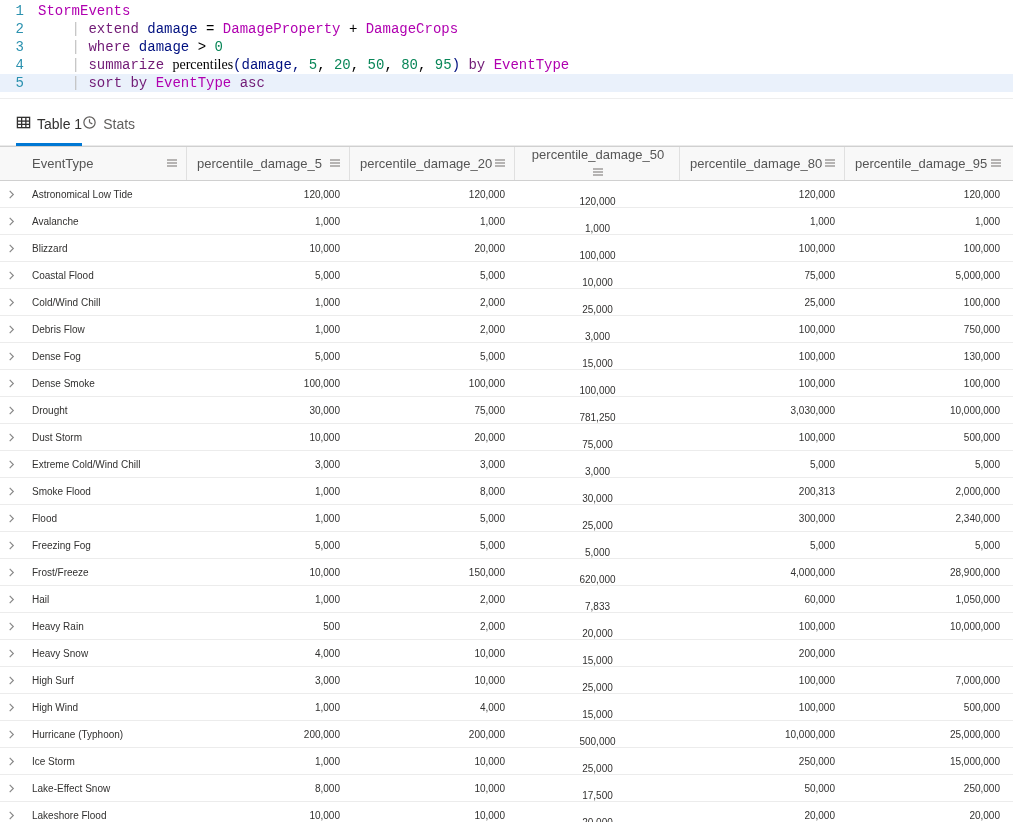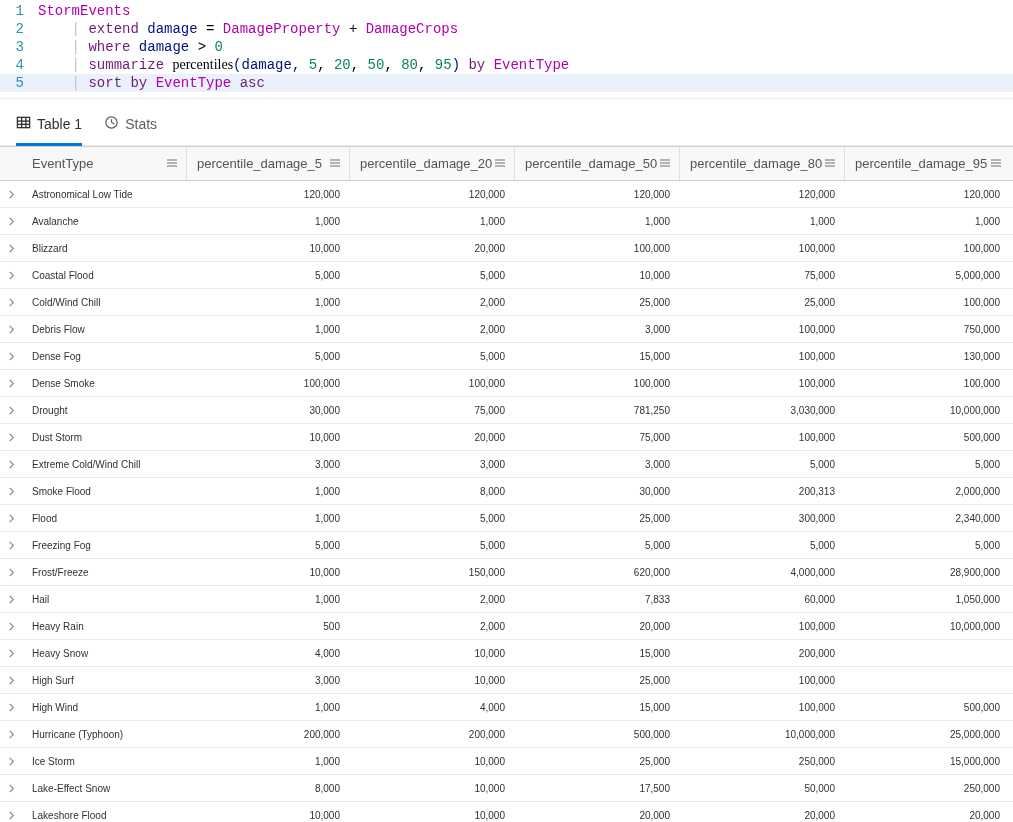--- a/index.html
+++ b/index.html
@@ -38,21 +38,20 @@
   .tok-id    { color: #001080; }
   .tok-col   { color: #b000b0; }
   .tok-num   { color: #098658; }
   .tok-op    { color: #000; }
   .tok-pipe  { color: #c0c0c0; }
 
   
   .tabs {
     display: flex;
     align-items: center;
-    gap: 22px;
     padding: 16px 16px 0 16px;
     font-size: 14px;
     color: #605e5c;
   }
   .tab {
     display: flex;
     align-items: center;
     gap: 6px;
     padding-bottom: 10px;
     cursor: pointer;
@@ -119,21 +118,21 @@
     border-right: 1px solid #e0e0e0;
     position: relative;
   }
   .head-cell:first-of-type { border-left: none; }
   .menu-ico { color: #8a8886; }
   .menu-ico svg { width: 12px; height: 10px; }
 
   .c0 { width: 165px; }
   .c1 { width: 163px; }
   .c2 { width: 165px; text-align: right; }
-  .c3 { width: 165px; }
+  .c3 { width: 165px; flex-direction: column; }
   .c4 { width: 165px; }
   .c5 { width: 165px; }
 </style>
 </head>
 <body>
 
 <div class="editor" id="editor"><div class="code-line"><div class="lineno">1</div><div class="code"><span class="tok-col">StormEvents</span></div></div><div class="code-line"><div class="lineno">2</div><div class="code">    <span class="tok-pipe">| </span><span class="tok-kw">extend</span><span class="tok-id"> damage </span><span class="tok-op">=</span><span class="tok-col"> DamageProperty </span><span class="tok-op">+</span><span class="tok-col"> DamageCrops</span></div></div><div class="code-line"><div class="lineno">3</div><div class="code">    <span class="tok-pipe">| </span><span class="tok-kw">where</span><span class="tok-id"> damage </span><span class="tok-op">&gt;</span><span> </span><span class="tok-num">0</span></div></div><div class="code-line"><div class="lineno">4</div><div class="code">    <span class="tok-pipe">| </span><span class="tok-kw">summarize</span><span> </span><span class="tok-fn">percentiles</span><span class="tok-id">(damage, </span><span class="tok-num">5</span><span class="tok-op">, </span><span class="tok-num">20</span><span class="tok-op">, </span><span class="tok-num">50</span><span class="tok-op">, </span><span class="tok-num">80</span><span class="tok-op">, </span><span class="tok-num">95</span><span class="tok-id">) </span><span class="tok-kw">by</span><span class="tok-col"> EventType</span></div></div><div class="code-line active"><div class="lineno">5</div><div class="code">    <span class="tok-pipe">| </span><span class="tok-kw">sort</span><span> </span><span class="tok-kw">by</span><span class="tok-col"> EventType </span><span class="tok-kw">asc</span></div></div></div>
 
 <div class="tabs">
   <div class="tab active">
@@ -463,20 +462,21 @@
         <div class="expand-cell">
           <svg viewBox="0 0 10 10" fill="none" stroke="currentColor" stroke-width="1.3">
             <polyline points="3,1 7,5 3,9"></polyline>
           </svg>
         </div>
         <div class="col c0">High Surf</div>
         <div class="col c1 num">3,000</div>
         <div class="col c2 num">10,000</div>
         <div class="col c3 num">25,000</div>
         <div class="col c4 num">100,000</div>
+        <div class="col c5 num">7,000,000</div>
       </div>
       <div class="grid-row">
         <div class="expand-cell">
           <svg viewBox="0 0 10 10" fill="none" stroke="currentColor" stroke-width="1.3">
             <polyline points="3,1 7,5 3,9"></polyline>
           </svg>
         </div>
         <div class="col c0">High Wind</div>
         <div class="col c1 num">1,000</div>
         <div class="col c2 num">4,000</div>

